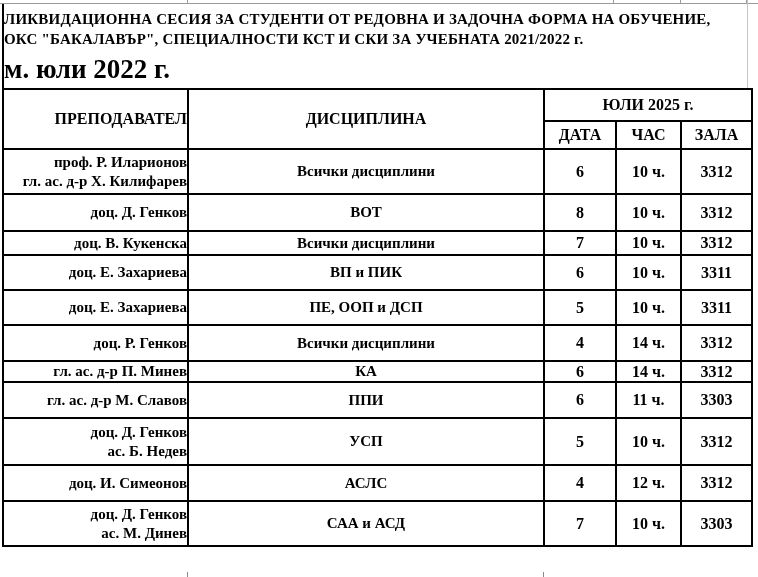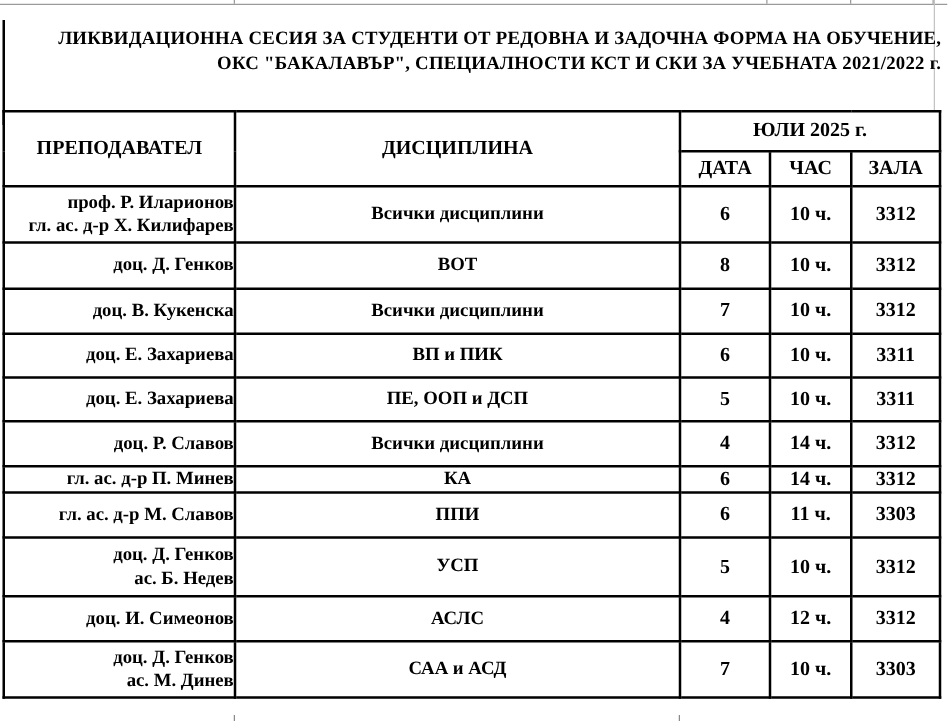--- a/index.html
+++ b/index.html
@@ -12,38 +12,38 @@
   
   .grid-hline{position:absolute;left:0;top:3px;width:758px;height:1px;background:#9a9a9a;}
   .grid-tick{position:absolute;top:0;width:1px;height:3px;background:#9a9a9a;}
   .tick-a{left:187px;} .tick-b{left:613px;} .tick-c{left:680px;} .tick-d{left:746px;}
   .grid-vline-right{position:absolute;left:747px;top:0;width:1px;height:88px;background:#c4c4c4;}
   .bottom-tick{position:absolute;top:572px;width:1px;height:5px;background:#8a8a8a;}
   .btick-a{left:187px;} .btick-b{left:543px;}
 
   
   .title-block{
-    position:absolute;left:2px;top:16px;width:751px;height:84px;box-sizing:border-box;
+    position:absolute;left:2px;top:4px;width:751px;height:84px;box-sizing:border-box;
     border-left:2px solid #000;
-    text-align:right;padding-top:5px;
+    text-align:left;padding-top:5px;
   }
   .title-line{font-size:15px;line-height:20px;letter-spacing:0.2px;}
   .title-month{font-size:27px;line-height:34px;margin-top:3px;}
 
   
   table.sched{
     position:absolute;left:2px;top:88px;width:749px;
     border-collapse:collapse;table-layout:fixed;
   }
   table.sched th,table.sched td{
     border:2px solid #000;padding:0;background:#fff;
     font-weight:bold;vertical-align:middle;
   }
   th{font-size:16px;}
-  .th-teacher{text-align:center;padding-left:4px;}
+  .th-teacher{text-align:right;padding-left:4px;}
   .th-center{text-align:center;}
   .h1{height:32px;} .h2{height:28px;}
   td.teacher{text-align:right;padding-left:4px;font-size:15px;line-height:19px;}
   td.disc{text-align:center;font-size:15px;font-family:Liberation Serif, serif;}
   td.num{text-align:center;font-size:16px;}
 </style>
 </head>
 <body>
 
 <div>
@@ -51,20 +51,21 @@
   <div class="grid-hline"></div>
   <div class="grid-tick tick-a"></div>
   <div class="grid-tick tick-b"></div>
   <div class="grid-tick tick-c"></div>
   <div class="grid-tick tick-d"></div>
   <div class="grid-vline-right"></div>
 
   <div class="title-block">
     <div class="title-line">ЛИКВИДАЦИОННА СЕСИЯ ЗА СТУДЕНТИ ОТ РЕДОВНА И ЗАДОЧНА ФОРМА НА ОБУЧЕНИЕ,</div>
     <div class="title-line">ОКС "БАКАЛАВЪР", СПЕЦИАЛНОСТИ КСТ И СКИ ЗА УЧЕБНАТА 2021/2022 г.</div>
+    <div class="title-month">м. юли 2022 г.</div>
   </div>
 
   <table class="sched">
     <colgroup>
       <col style="width:185px">
         <col style="width:356px">
         <col style="width:72px">
         <col style="width:65px">
         <col style="width:71px">
     </colgroup>
@@ -94,21 +95,21 @@
       <tr style="height:37px">
         <td class="teacher">
           <div>доц. Д. Генков</div>
           <div></div>
         </td>
         <td class="disc">ВОТ</td>
         <td class="num">8</td>
         <td class="num">10 ч.</td>
         <td class="num">3312</td>
       </tr>
-      <tr style="height:36px">
+      <tr style="height:24px">
         <td class="teacher">
           <div>доц. В. Кукенска</div>
           <div></div>
         </td>
         <td class="disc">Всички дисциплини</td>
         <td class="num">7</td>
         <td class="num">10 ч.</td>
         <td class="num">3312</td>
       </tr>
       <tr style="height:35px">
@@ -126,21 +127,21 @@
           <div>доц. Е. Захариева</div>
           <div></div>
         </td>
         <td class="disc">ПЕ, ООП и ДСП</td>
         <td class="num">5</td>
         <td class="num">10 ч.</td>
         <td class="num">3311</td>
       </tr>
       <tr style="height:36px">
         <td class="teacher">
-          <div>доц. Р. Славов</div>
+          <div>доц. Р. Генков</div>
           <div></div>
         </td>
         <td class="disc">Всички дисциплини</td>
         <td class="num">4</td>
         <td class="num">14 ч.</td>
         <td class="num">3312</td>
       </tr>
       <tr style="height:21px">
         <td class="teacher">
           <div>гл. ас. д-р П. Минев</div>

